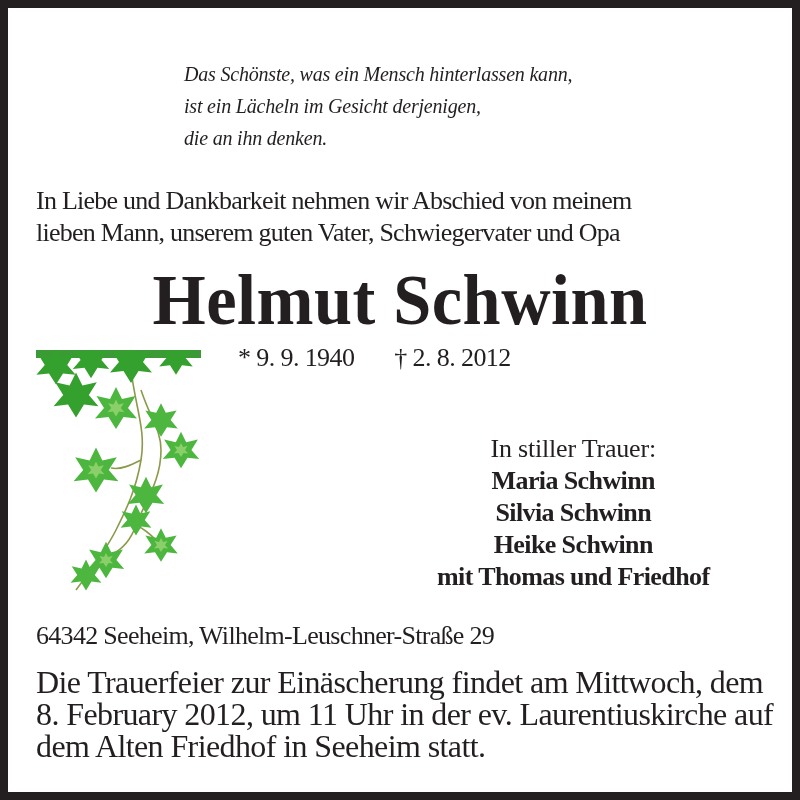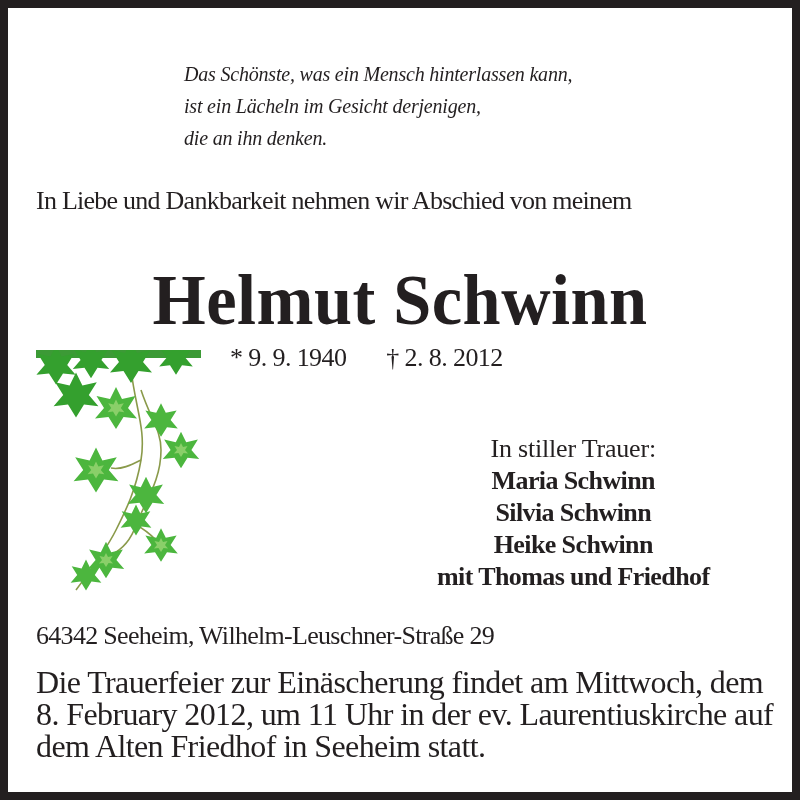--- a/index.html
+++ b/index.html
@@ -18,21 +18,21 @@
   .intro {
     position: absolute; left: 36px; top: 177px; width: 740px;
     font-size: 26px; line-height: 32px; letter-spacing: -0.75px; white-space: nowrap; margin-top: 8px;
   }
   .name {
     position: absolute; left: 0; top: 262px; width: 800px; text-align: center;
     font-weight: bold; font-size: 72px; line-height: 76px; letter-spacing: 0.5px;
     transform: scaleX(0.95); transform-origin: center;
   }
   .dates {
-    position: absolute; left: 230px; top: 342px; font-size: 26px; line-height: 32px;
+    position: absolute; left: 238px; top: 342px; font-size: 26px; line-height: 32px;
     letter-spacing: -0.6px; white-space: nowrap; text-align: right;
   }
   .dates .death { margin-left: 40px; }
   .ivy { position: absolute; left: 36px; top: 350px; width: 175px; height: 245px; }
   .mourners {
     position: absolute; left: 437px; top: 433px; font-size: 26px; line-height: 32px; white-space: nowrap; text-align: center;
   }
   .mourners .heading { letter-spacing: -0.2px; }
   .mourners .names div { font-weight: bold; letter-spacing: -0.6px; }
   .address {
@@ -52,20 +52,21 @@
 
   <div class="motto serif">
     <div>Das Schönste, was ein Mensch hinterlassen kann,</div>
     <div>ist ein Lächeln im Gesicht derjenigen,</div>
     <div>die an ihn denken.</div>
   </div>
 </div>
 
 <div class="intro serif">
   <div>In Liebe und Dankbarkeit nehmen wir Abschied von meinem</div>
+  <div>lieben Mann, unserem guten Vater, Schwiegervater und Opa</div>
 </div>
 
 <div class="name serif">Helmut Schwinn</div>
 
 <div class="dates serif">
   <span>* 9. 9. 1940</span><span class="death">† 2. 8. 2012</span>
 </div>
 
 <svg class="ivy" viewBox="0 0 175 245" xmlns="http://www.w3.org/2000/svg">
   <defs>

